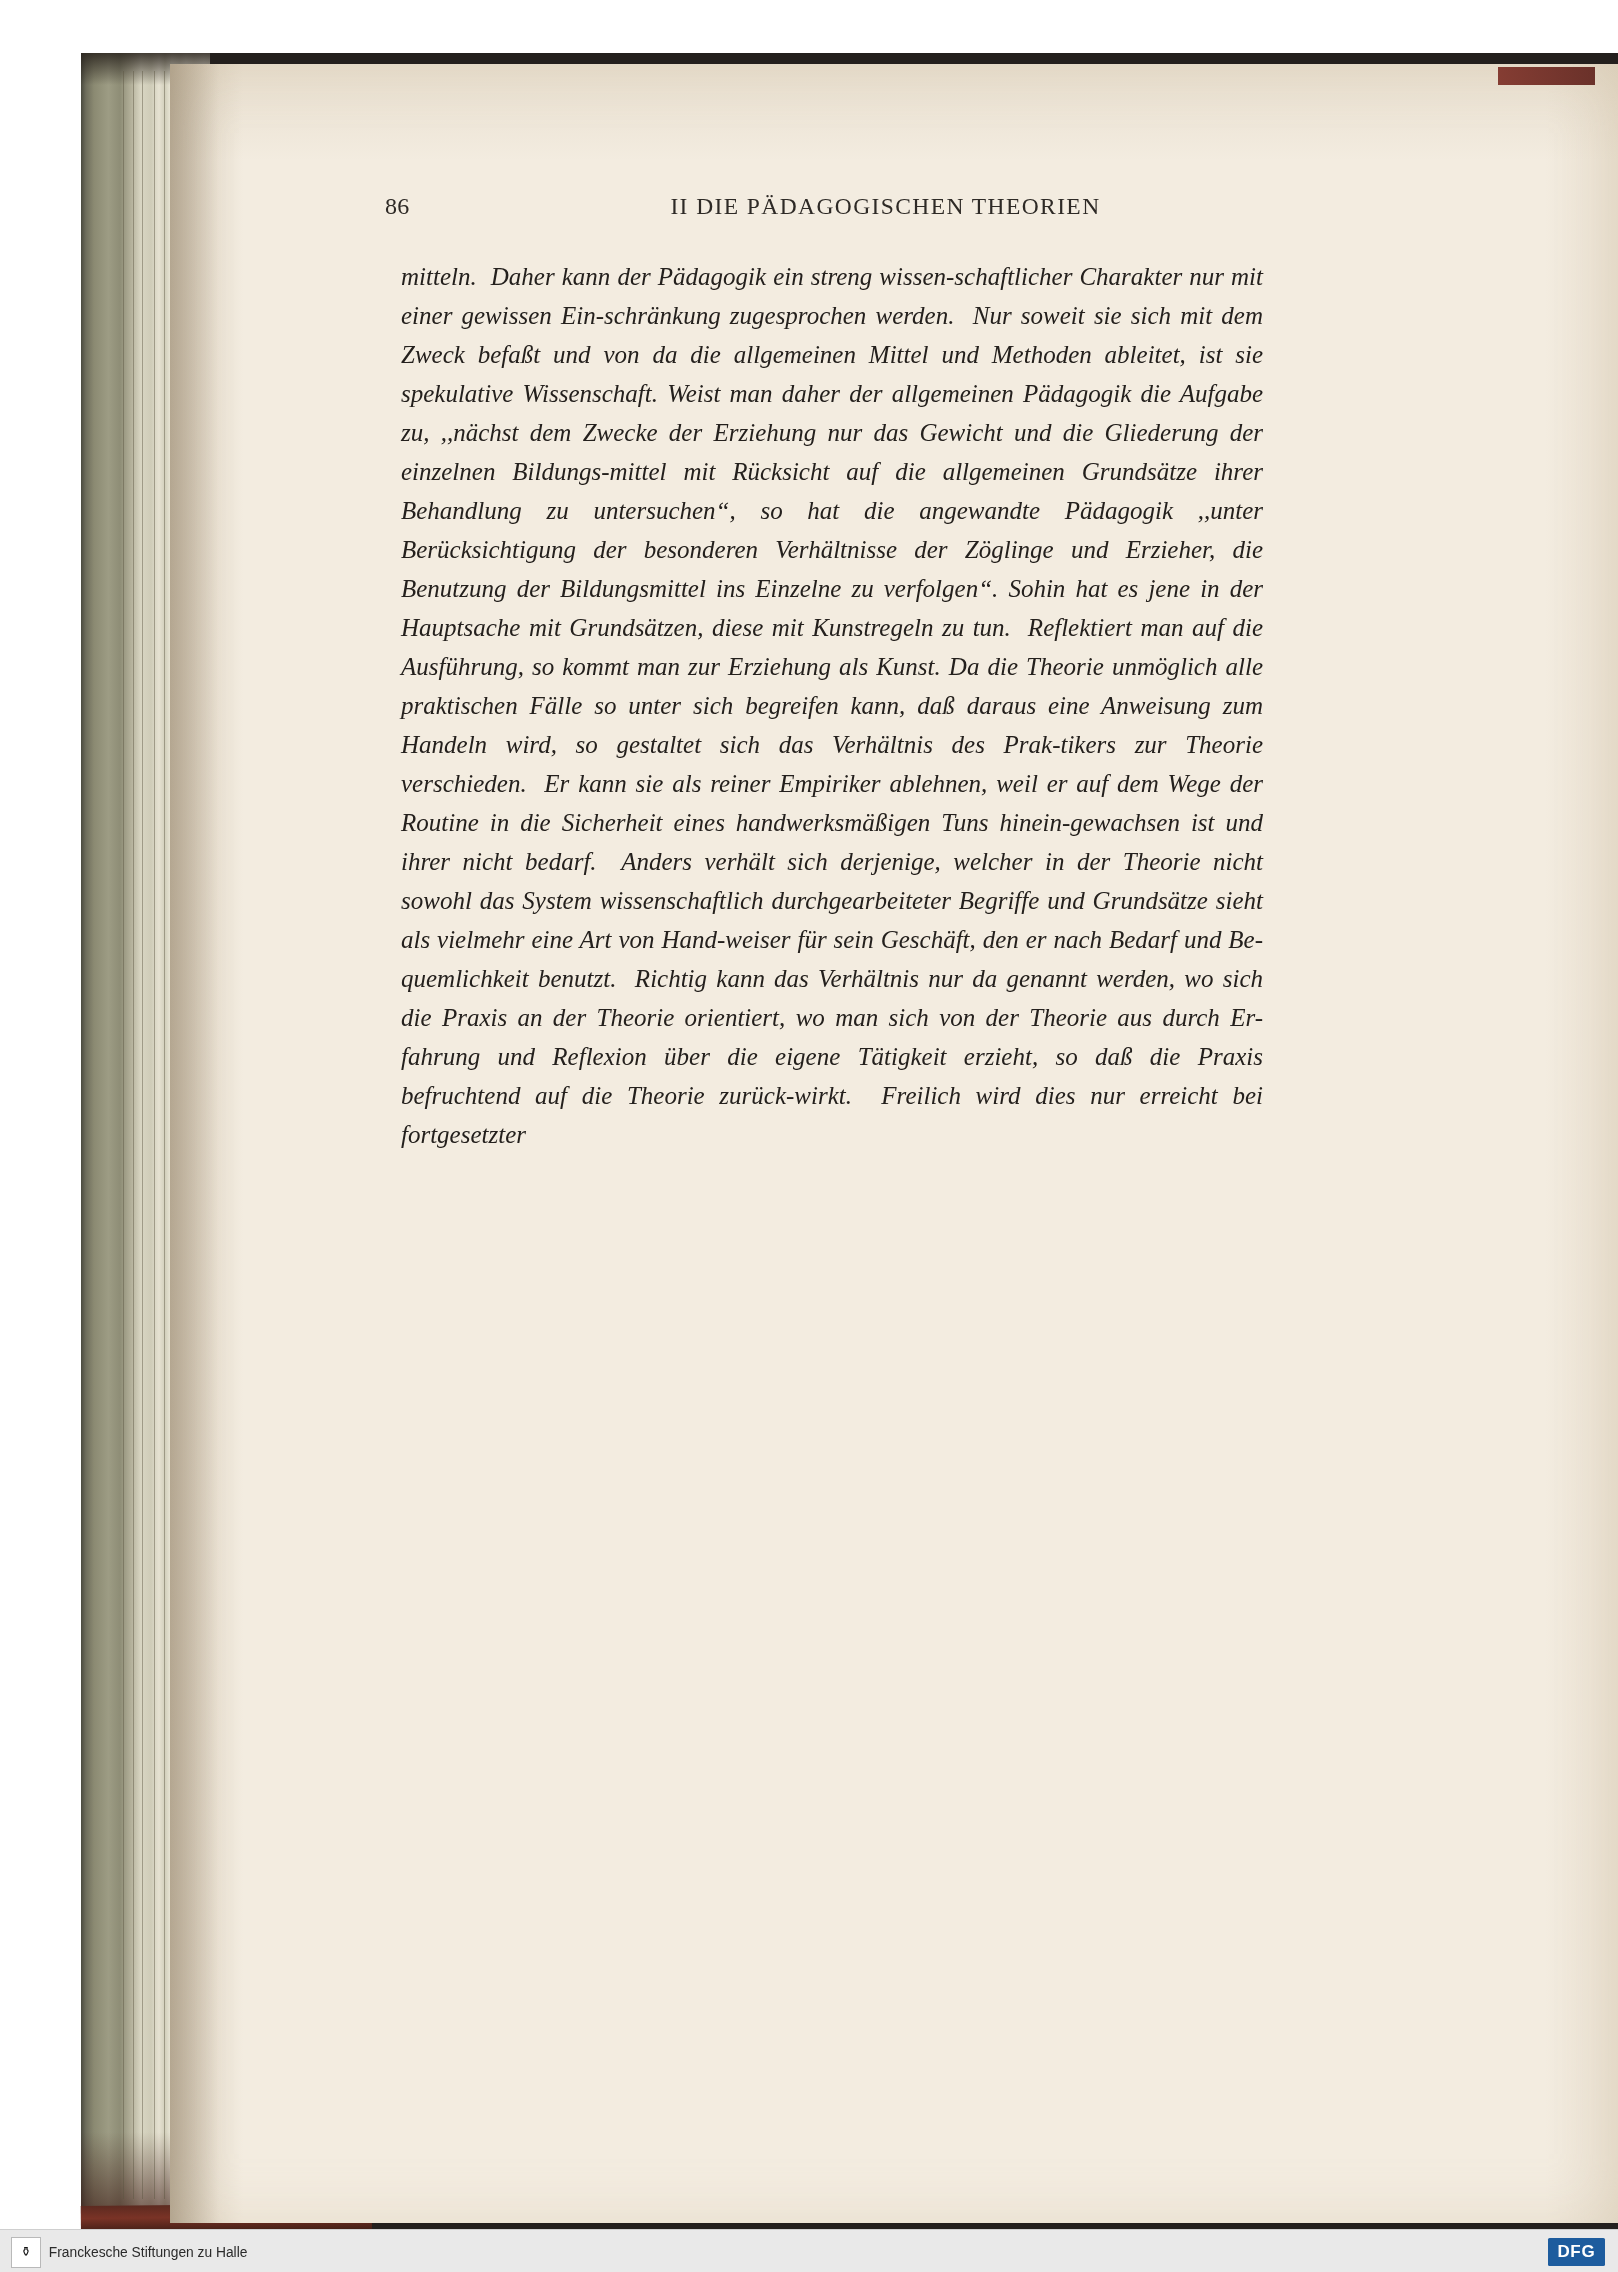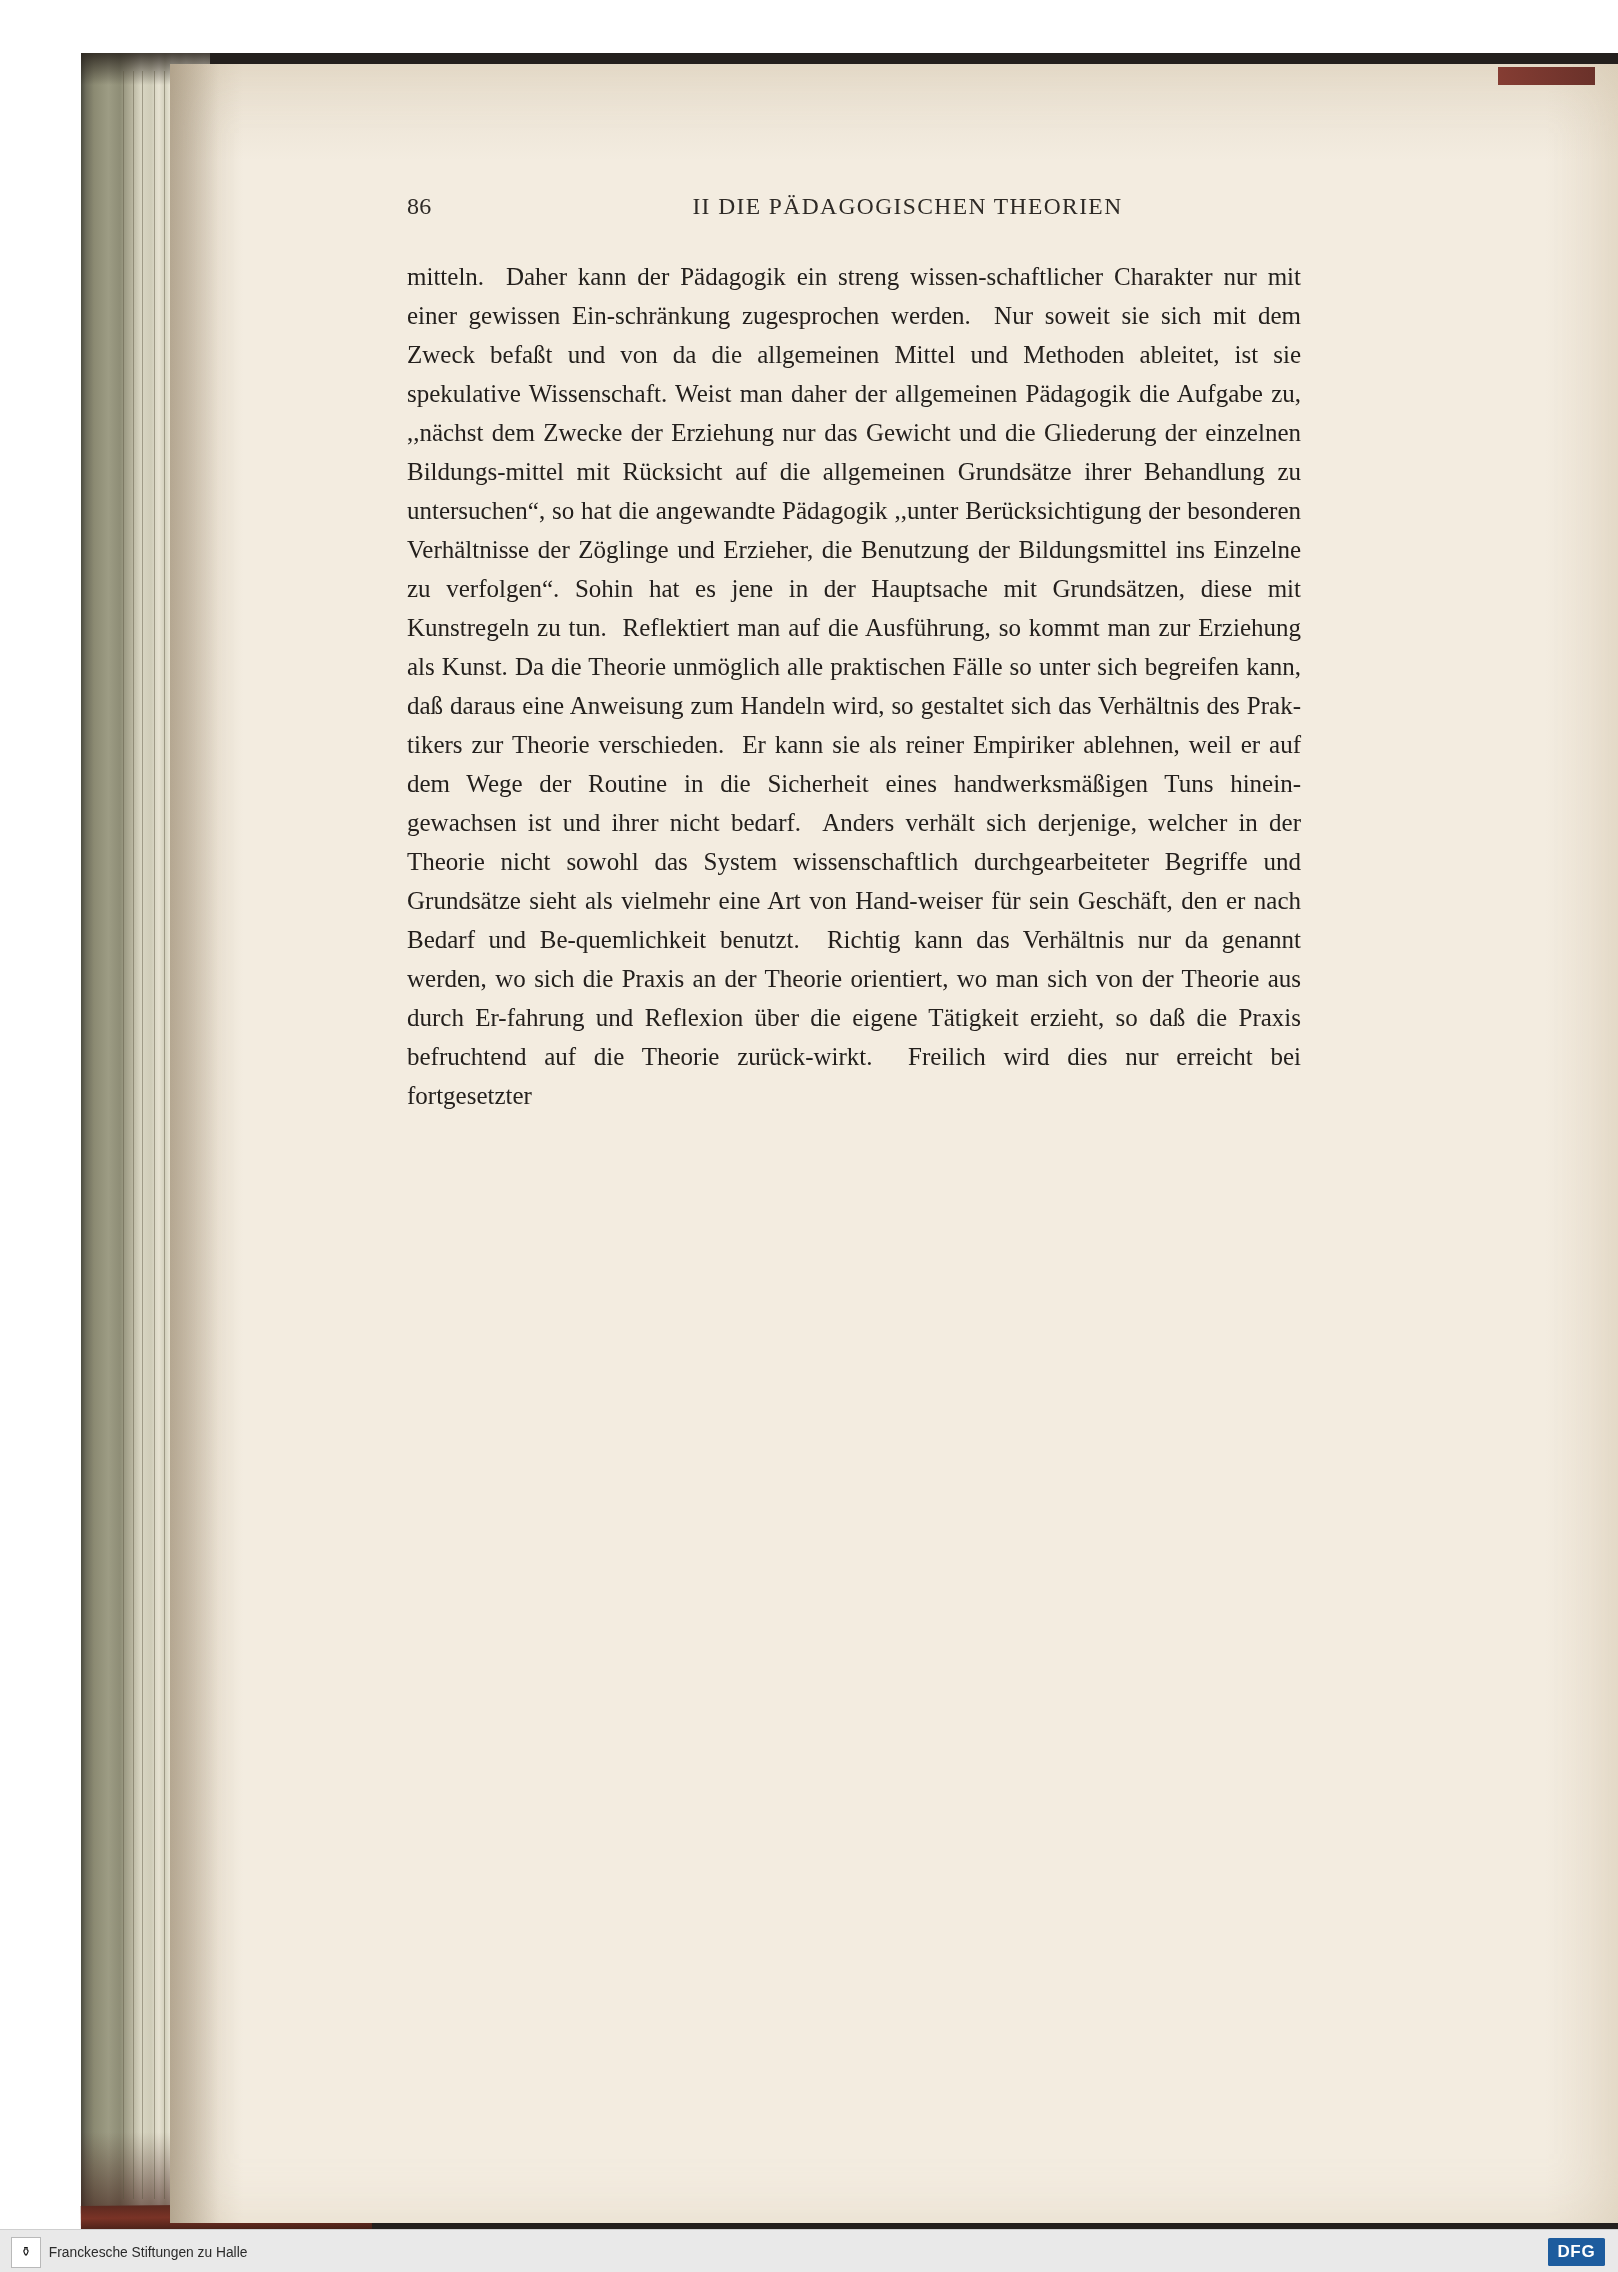--- a/index.html
+++ b/index.html
@@ -125,21 +125,21 @@
   .page-inner-shade {
     position: absolute;
     left: 0; top: 0;
     width: 49px; height: 100%;
     background: linear-gradient(to right, rgba(120,104,80,0.35), rgba(120,104,80,0));
   }
 
   
   .textblock {
     position: absolute;
-    left: 237px;
+    left: 215px;
     top: 129px;
     width: 894px;
   }
 
   .running-head {
     display: flex;
     align-items: baseline;
     font-size: 23.5px;
     letter-spacing: 0.06em;
     color: #2e2a26;
@@ -157,21 +157,21 @@
   }
 
   .body-text {
     font-size: 25px;
     line-height: 39px;
     color: #24201d;
     text-align: justify;
     text-justify: inter-word;
     hyphens: manual;
   }
-  .body-text p { margin: 0; }
+  .body-text p { margin: 16px; font-style: italic; }
 
   
   .footer {
     position: absolute;
     left: 0;
     top: 2229px;
     width: 1618px;
     height: 44px;
     background: #e9e9e9;
     border-top: 0.8px solid #cfcfcf;

